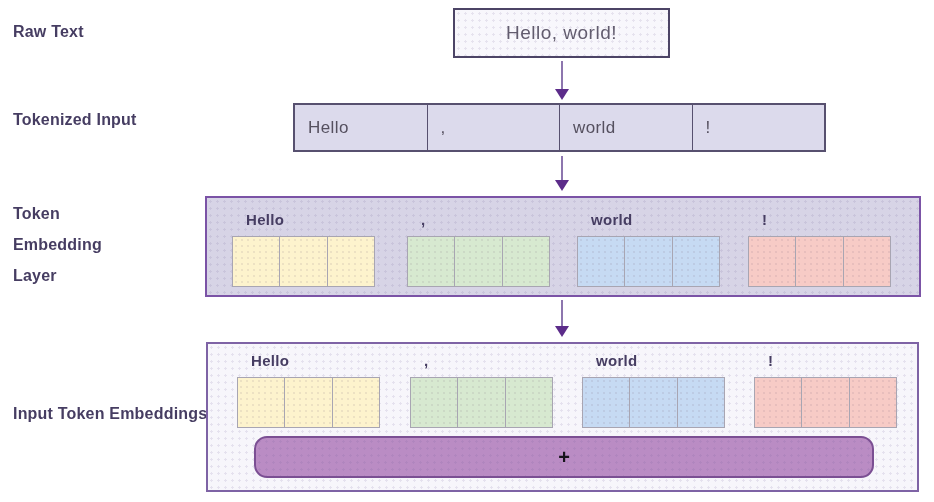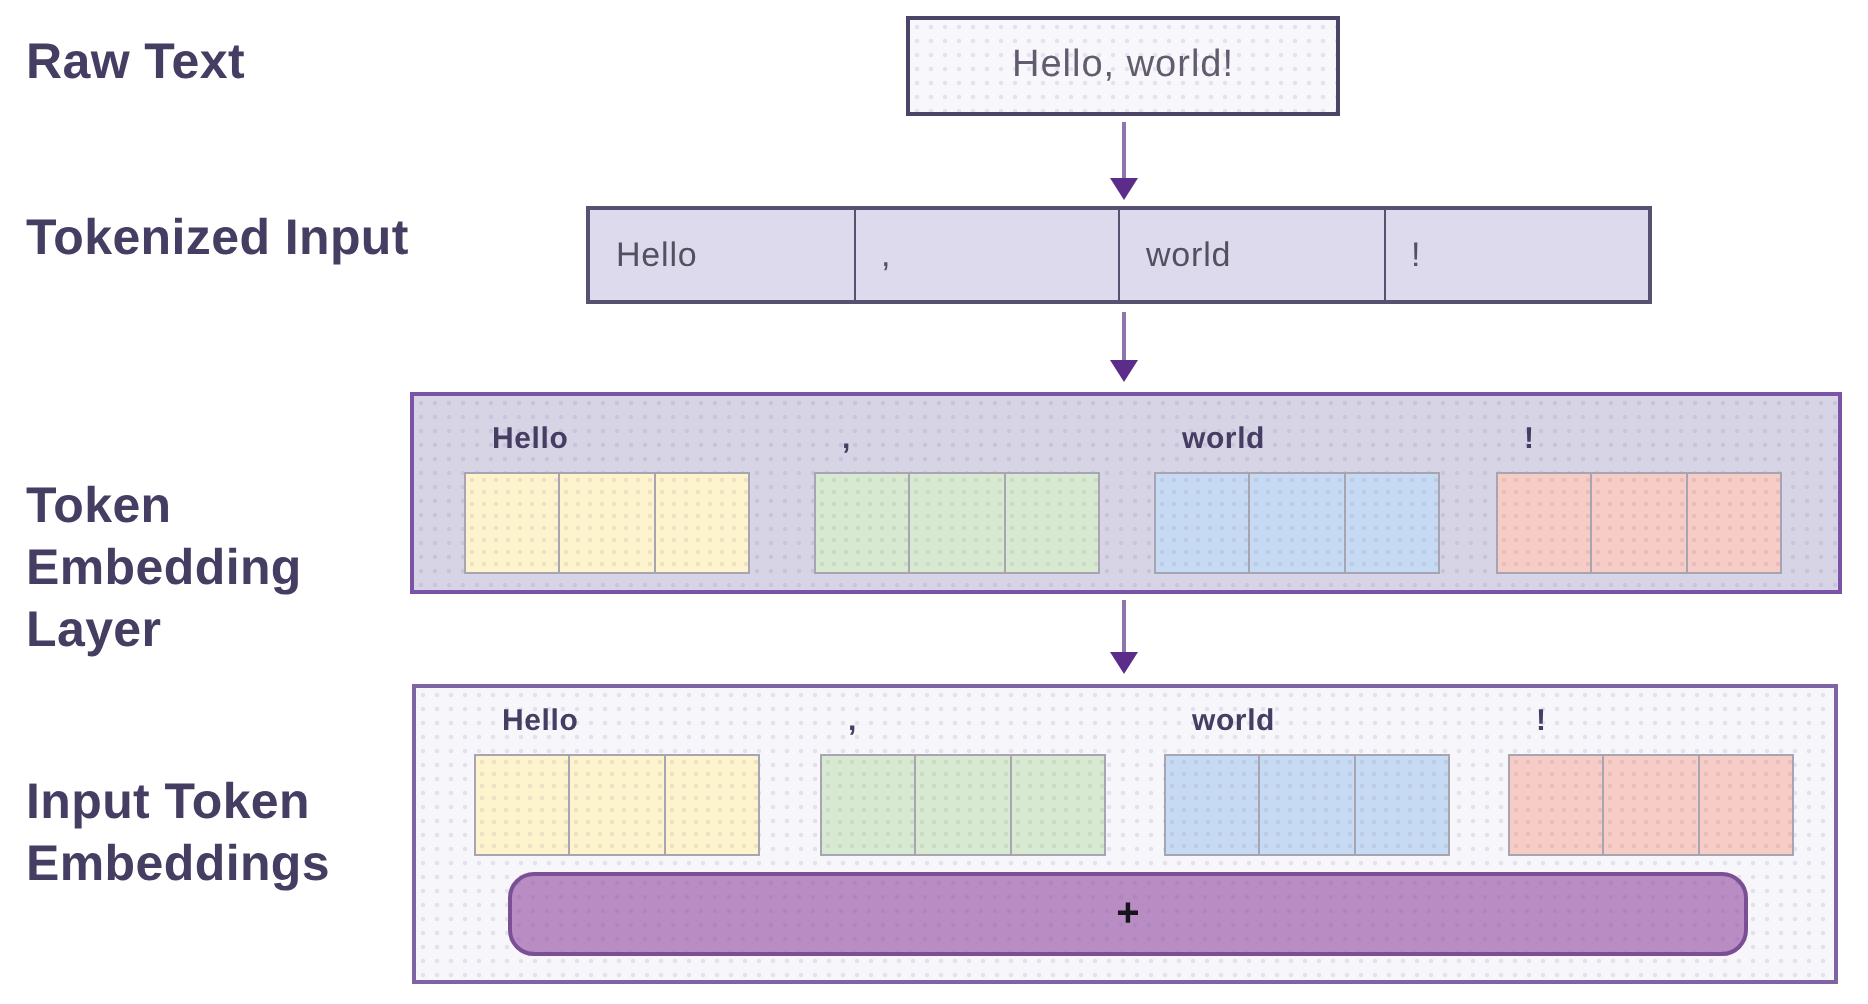--- a/index.html
+++ b/index.html
@@ -1,21 +1,21 @@
 <!DOCTYPE html>
 <html><head>
 <meta charset="utf-8">
 <style>
   html,body{margin:0;padding:0;background:#ffffff;}
   #canvas{
     position:relative;width:934px;height:502px;background:#ffffff;
     font-family:"Liberation Sans","DejaVu Sans",sans-serif;overflow:hidden;
   }
   .stage-label{
-    position:absolute;left:13px;font-size:25px;font-weight:700;
+    position:absolute;left:13px;font-size:16px;font-weight:700;
     color:#463d62;line-height:31px;letter-spacing:.2px;
   }
   .dots{
     background-image:radial-gradient(rgba(106,88,148,0.13) 1px, transparent 1.3px);
     background-size:7px 7px;
   }
   
   .raw-box{
     position:absolute;left:453px;top:8px;width:213px;height:46px;
     background-color:#f8f7fc;border:2px solid #4c4466;
@@ -69,22 +69,22 @@
   .pos-bar .plus{font-size:20px;font-weight:700;color:#17141c;}
   .pos-bar .pos-label{font-size:19px;font-weight:700;color:#17141c;letter-spacing:.3px;}
 </style>
 </head>
 <body>
 
 <div id="canvas">
 
   <div class="stage-label" style="top:16px;">Raw Text</div>
   <div class="stage-label" style="top:104px;">Tokenized Input</div>
-  <div class="stage-label" style="top:198px;width:135px;margin-top:40px;">Token Embedding Layer</div>
-  <div class="stage-label" style="top:386px;width:200px;">Input Token Embeddings</div>
+  <div class="stage-label" style="top:198px;width:135px;">Token Embedding Layer</div>
+  <div class="stage-label" style="top:398px;width:200px;">Input Token Embeddings</div>
 
   <div class="raw-box dots">
     <span>Hello, world!</span>
   </div>
 
   <div class="arrow" style="left:554px;top:61px;">
     <div class="shaft" style="height:28px;"></div>
     <div class="head"></div>
   </div>
 

